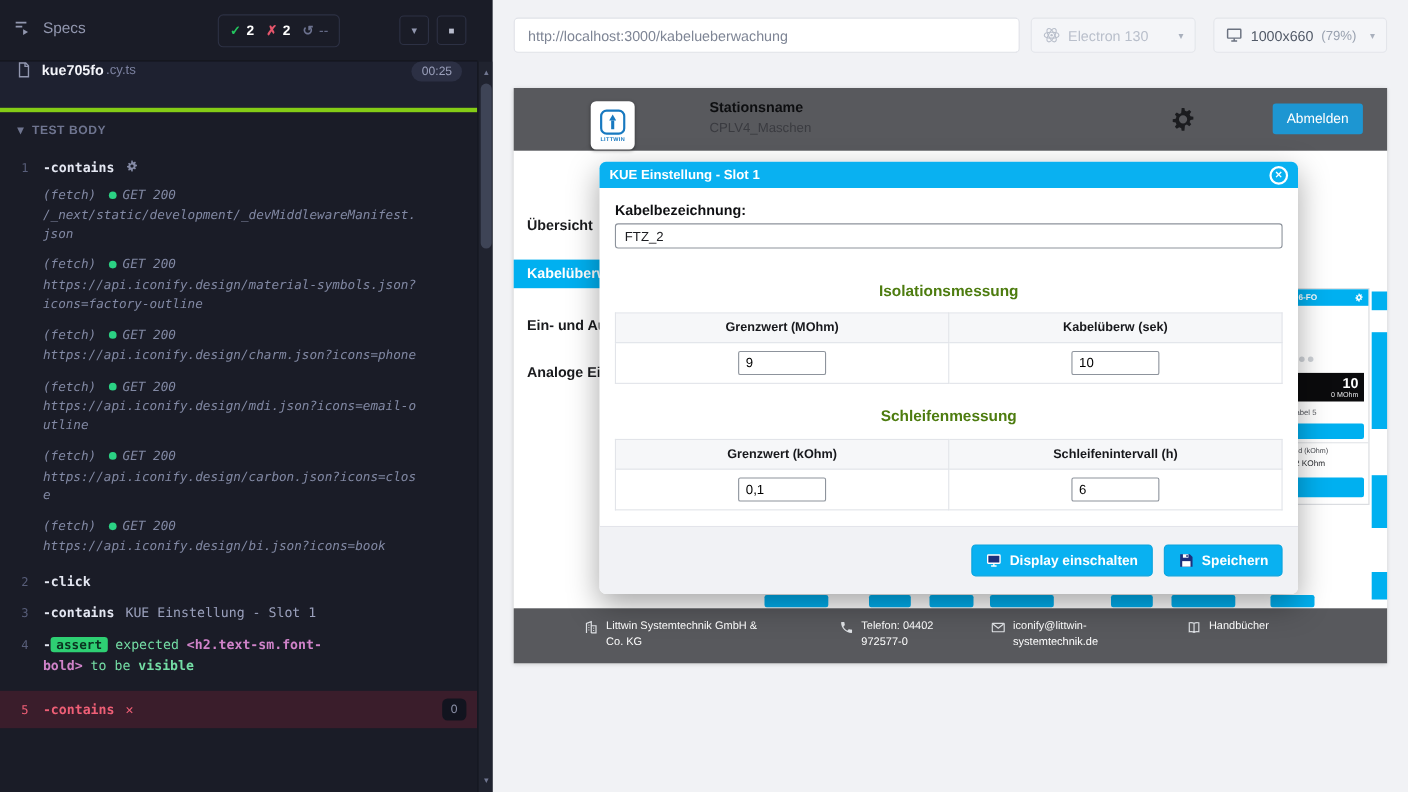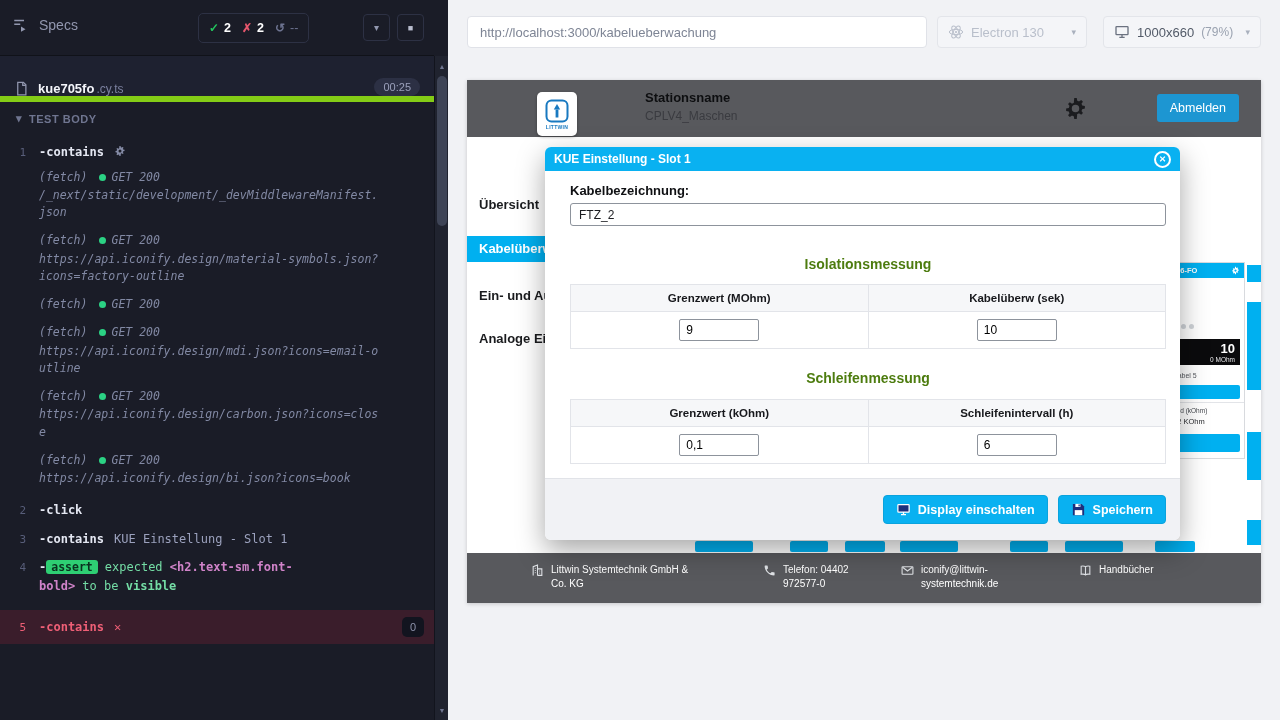--- a/index.html
+++ b/index.html
@@ -16,21 +16,21 @@
   .stats {position:absolute; left:198px; top:13px; height:30px; border:1px solid #2d3144; border-radius:5px; display:flex; align-items:center; gap:11px; padding:0 10px; font-size:12.5px; font-weight:bold; color:#fff;}
   .stat {display:flex; align-items:center; gap:5px;}
   .ico-pass {color:#23c55e; font-size:12px;}
   .ico-fail {color:#e5566c; font-size:12px;}
   .ico-pend {color:#6d7390; font-size:12px;}
   .pend-num {color:#6d7390; font-weight:normal;}
   .top-btns {position:absolute; right:10px; top:14px; display:flex; gap:7px;}
   .tbtn {width:27px; height:27px; border:1px solid #2d3144; border-radius:4px; display:flex; align-items:center; justify-content:center; color:#9297af; background:transparent; font-size:10px; cursor:pointer;}
   .tbtn .stop-sq {font-size:9px; color:#b9bdce;}
 
-  .spec-row {position:absolute; left:0; top:56px; width:434px; height:46px; display:flex; align-items:flex-end; padding:0 14px; background:#1e2130; border-bottom:6px solid #84cc16;}
+  .spec-row {position:absolute; left:0; top:56px; width:434px; height:46px; display:flex; align-items:flex-start; padding:0 14px; background:#1e2130; border-bottom:4px solid #84cc16;}
   .spec-row svg {width:15px; height:15px; color:#9297af; margin-right:9px;}
   .spec-name {font-size:13px; font-weight:bold; color:#f4f5fa;}
   .spec-ext {font-size:12px; color:#7c82a0; margin-left:2px;}
   .spec-timer {margin-left:auto; background:#2c3044; color:#9ba0bb; font-size:11px; padding:3px 9px; border-radius:10px;}
 
   .test-body {position:absolute; left:0; top:112px; padding-left:16px; color:#6f7590; font-size:11px; font-weight:bold; letter-spacing:.5px; display:flex; gap:7px; align-items:center;}
 
   .cmd-log {position:absolute; left:0; top:130px; width:434px; bottom:0; overflow:hidden; font-family:"DejaVu Sans Mono",monospace; padding-top:8px;}
   .crow {display:flex; align-items:flex-start; padding:5px 10px 5px 0; line-height:1.5;}
   .cnum {flex:0 0 26px; text-align:right; margin-right:13px; color:#585e7a; font-size:11px; padding-top:2px;}
@@ -107,21 +107,21 @@
 
   .app-footer {position:absolute; left:0; right:0; top:473px; height:50px; background:#58595d; color:#fff; z-index:2;}
   .fg {position:absolute; top:10px; display:flex; gap:7px; align-items:flex-start; font-size:10px; line-height:1.35;}
   .fg svg {width:13px; height:13px; color:#dfe2e6; flex:0 0 13px; margin-top:1px;}
 
   
   .modal {position:absolute; left:78px; top:67px; width:635px; height:393px; background:#fff; border-radius:6px; box-shadow:0 10px 28px rgba(0,0,0,.35); z-index:10;}
   .modal-head {height:24px; background:#09b1f1; border-radius:6px 6px 0 0; display:flex; align-items:center; padding:0 9px;}
   .modal-title {color:#fff; font-size:12px; font-weight:bold; flex:1;}
   .modal-close {width:17px; height:17px; border:2px solid #fff; border-radius:50%; color:#fff; font-size:8.5px; font-weight:bold; display:flex; align-items:center; justify-content:center; cursor:pointer;}
-  .modal-body {padding:10px 14px 0;margin-left:11px;}
+  .modal-body {padding:10px 14px 0;}
   .fld-label {font-size:13px; font-weight:bold; color:#0f1013; margin:2px 0 5px;}
   .txt-input {width:100%; height:23px; border:1px solid #8d939c; border-radius:3px; font-size:12px; padding:0 8px; color:#1c1d21; font-family:"Liberation Sans",sans-serif;}
   .sec-title {text-align:center; font-size:14px; font-weight:bold; color:#4d7c0f;}
   .sec-title.s1 {margin:30px 0 12px;}
   .sec-title.s2 {margin:21px 0 13px;}
   .mtable {width:100%; border-collapse:collapse; border:1px solid #e2e4e9;}
   .mtable th {background:#f6f7f9; border:1px solid #e2e4e9; font-size:11.5px; font-weight:bold; padding:7px 4px; color:#17181c; width:50%;}
   .mtable td {border:1px solid #e2e4e9; padding:7px 4px; text-align:center;}
   .cell-input {width:80px; height:22px; border:1px solid #8d939c; border-radius:2px; font-size:12px; padding:0 6px; font-family:"Liberation Sans",sans-serif;}
   .modal-foot {position:absolute; left:0; right:0; bottom:0; height:62px; background:#f1f2f5; border-top:1px solid #e1e3e8; border-radius:0 0 6px 6px; display:flex; align-items:center; justify-content:flex-end; gap:10px; padding-right:14px;}
@@ -196,21 +196,21 @@
           <div class="furl">/_next/static/development/_devMiddlewareManifest.json</div></span>
       </div>
       <div class="frow">
         <span class="cnum"></span>
         <span class="fbody"><span>(fetch)</span><span class="fdot"></span><span>GET 200</span>
           <div class="furl">https://api.iconify.design/material-symbols.json?icons=factory-outline</div></span>
       </div>
       <div class="frow">
         <span class="cnum"></span>
         <span class="fbody"><span>(fetch)</span><span class="fdot"></span><span>GET 200</span>
-          </span>
+          <div class="furl">https://api.iconify.design/charm.json?icons=phone</div></span>
       </div>
       <div class="frow">
         <span class="cnum"></span>
         <span class="fbody"><span>(fetch)</span><span class="fdot"></span><span>GET 200</span>
           <div class="furl">https://api.iconify.design/mdi.json?icons=email-outline</div></span>
       </div>
       <div class="frow">
         <span class="cnum"></span>
         <span class="fbody"><span>(fetch)</span><span class="fdot"></span><span>GET 200</span>
           <div class="furl">https://api.iconify.design/carbon.json?icons=close</div></span>

